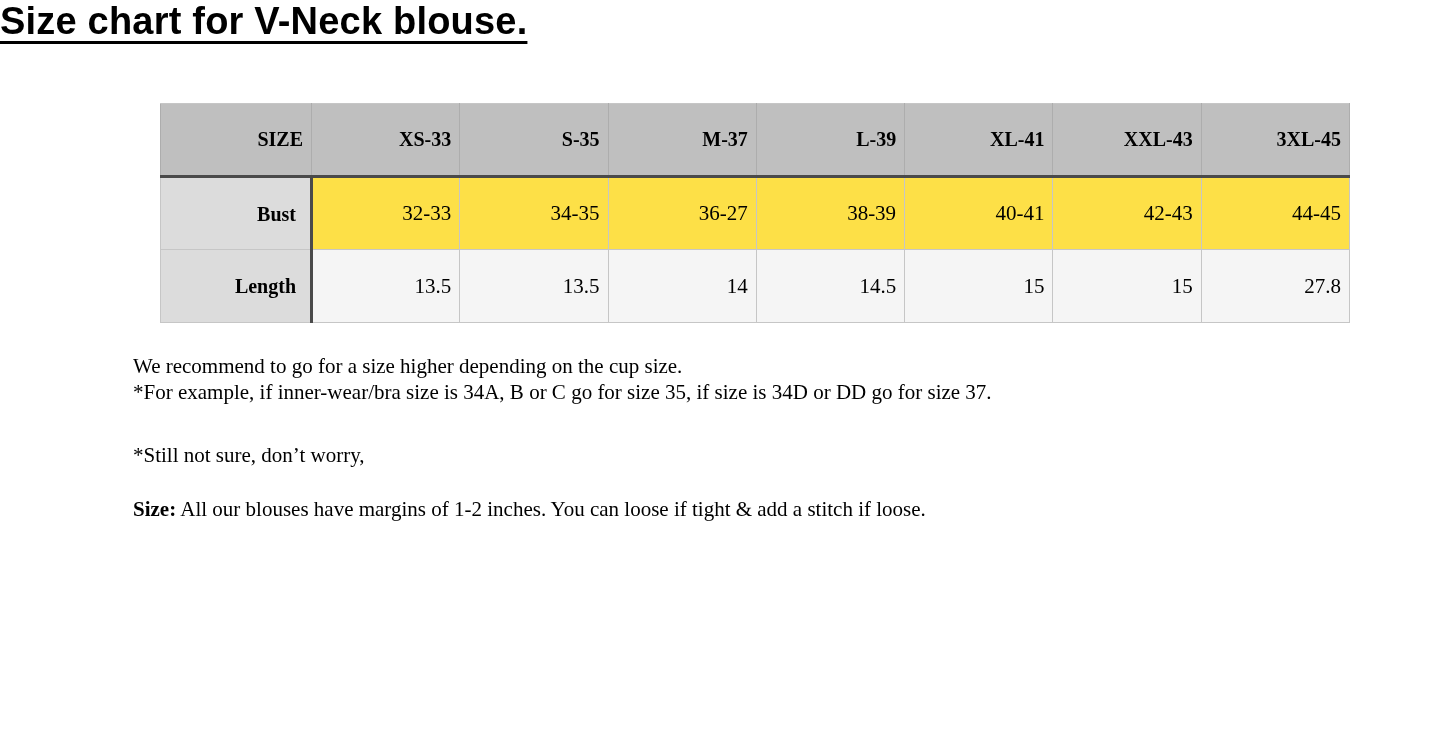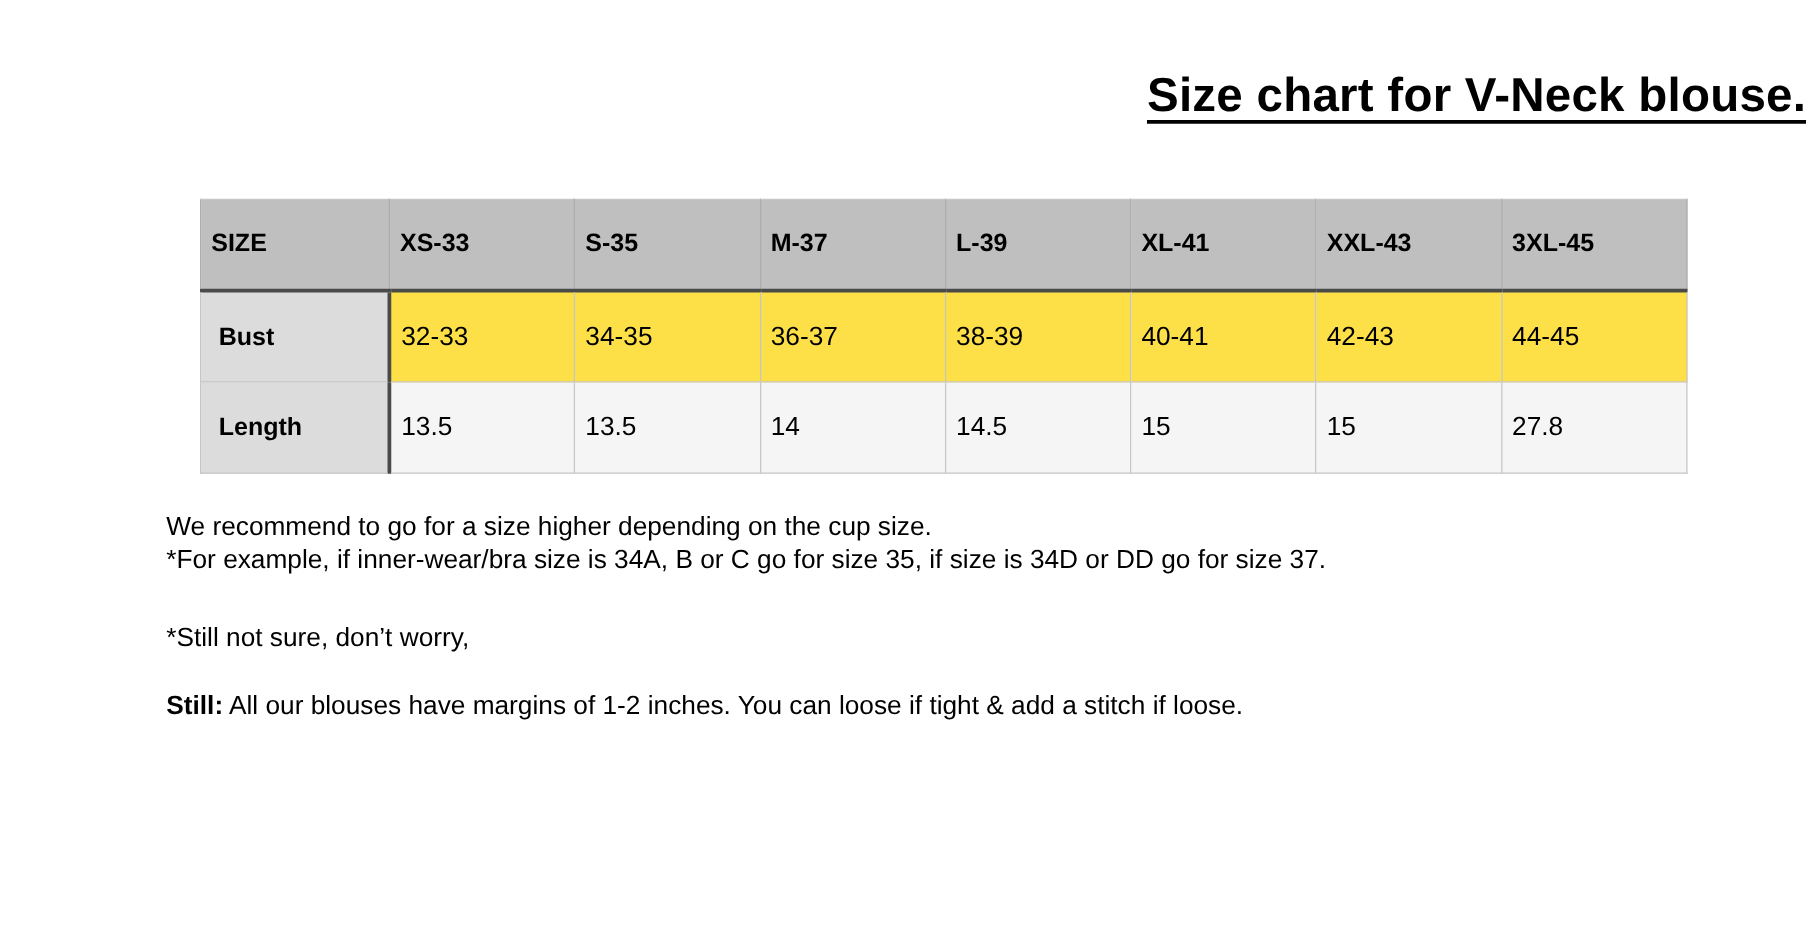--- a/index.html
+++ b/index.html
@@ -14,44 +14,44 @@
   html, body {
     width: 1445px; height: 748px;
     background: #ffffff;
     color: var(--text);
     font-family: "Liberation Sans", "DejaVu Sans", sans-serif;
     overflow: hidden;
   }
   .page { width: 1445px; height: 748px; position: relative; }
 
   .title {
-    margin-top: 56px;
-    text-align: right;
+    text-align: left;
     font-size: 38px;
     font-weight: bold;
     letter-spacing: 0.2px;
     text-decoration: underline;
     text-decoration-thickness: 3px;
     text-underline-offset: 7px;
   }
 
   table.size-table {
     margin: 60px 0 0 160px;
     width: 1190px;
     border-collapse: collapse;
     table-layout: fixed;
     border: 1px solid var(--light-border);
   }
   .size-table col.label-col { width: 151px; }
   .size-table th, .size-table td {
     height: 73px;
-    text-align: left;
+    text-align: right;
     vertical-align: middle;
     border: 1px solid var(--light-border);
     padding: 4px 8px;
+    font-family: Liberation Serif, serif;
   }
   .size-table thead th {
     background: var(--header-bg);
     font-size: 20px;
     font-weight: bold;
     border-bottom: 3px solid var(--dark-border);
     border-left-color: #adadad;
     border-right-color: #adadad;
   }
   .size-table tbody th.row-label {
@@ -62,20 +62,21 @@
     line-height: 1.3;
     padding: 4px 14px;
   }
   .size-table tbody td { font-size: 21px; background: #fde047; }
   .size-table tbody tr.striped td { background: var(--stripe-bg); }
 
   .notes {
     margin: 30px 90px 0 133px;
     font-size: 21px;
     line-height: 26px;
+    font-family: Liberation Serif, serif;
   }
   .note-line { display: block; }
   .block-measuring { margin-top: 37px; }
   .block-margin-note { margin-top: 28px; }
   .note-label { font-weight: bold; }
 </style>
 </head>
 <body>
 
 <div class="page">
@@ -103,21 +104,21 @@
         <th>XL-41</th>
         <th>XXL-43</th>
         <th>3XL-45</th>
       </tr>
     </thead>
     <tbody>
       <tr>
         <th class="row-label">Bust</th>
         <td>32-33</td>
         <td>34-35</td>
-        <td>36-37</td>
+        <td>36-27</td>
         <td>38-39</td>
         <td>40-41</td>
         <td>42-43</td>
         <td>44-45</td>
       </tr>
       <tr class="striped">
         <th class="row-label">Length</th>
         <td>13.5</td>
         <td>13.5</td>
         <td>14</td>
@@ -131,17 +132,17 @@
 
   <div class="notes">
     <div class="block-recommendation">
       <span class="note-line">We recommend to go for a size higher depending on the cup size.</span>
       <span class="note-line">*For example, if inner-wear/bra size is 34A, B or C go for size 35, if size is 34D or DD go for size 37.</span>
     </div>
     <div class="block-measuring">
       <span class="note-line">*Still not sure, don’t worry,</span>
     </div>
     <div class="block-margin-note">
-      <span class="note-label">Still:</span><span> All our blouses have margins of 1-2 inches. You can loose if tight &amp; add a stitch if loose.</span>
+      <span class="note-label">Size:</span><span> All our blouses have margins of 1-2 inches. You can loose if tight &amp; add a stitch if loose.</span>
     </div>
   </div>
 
 </div>
 
 </body></html>

